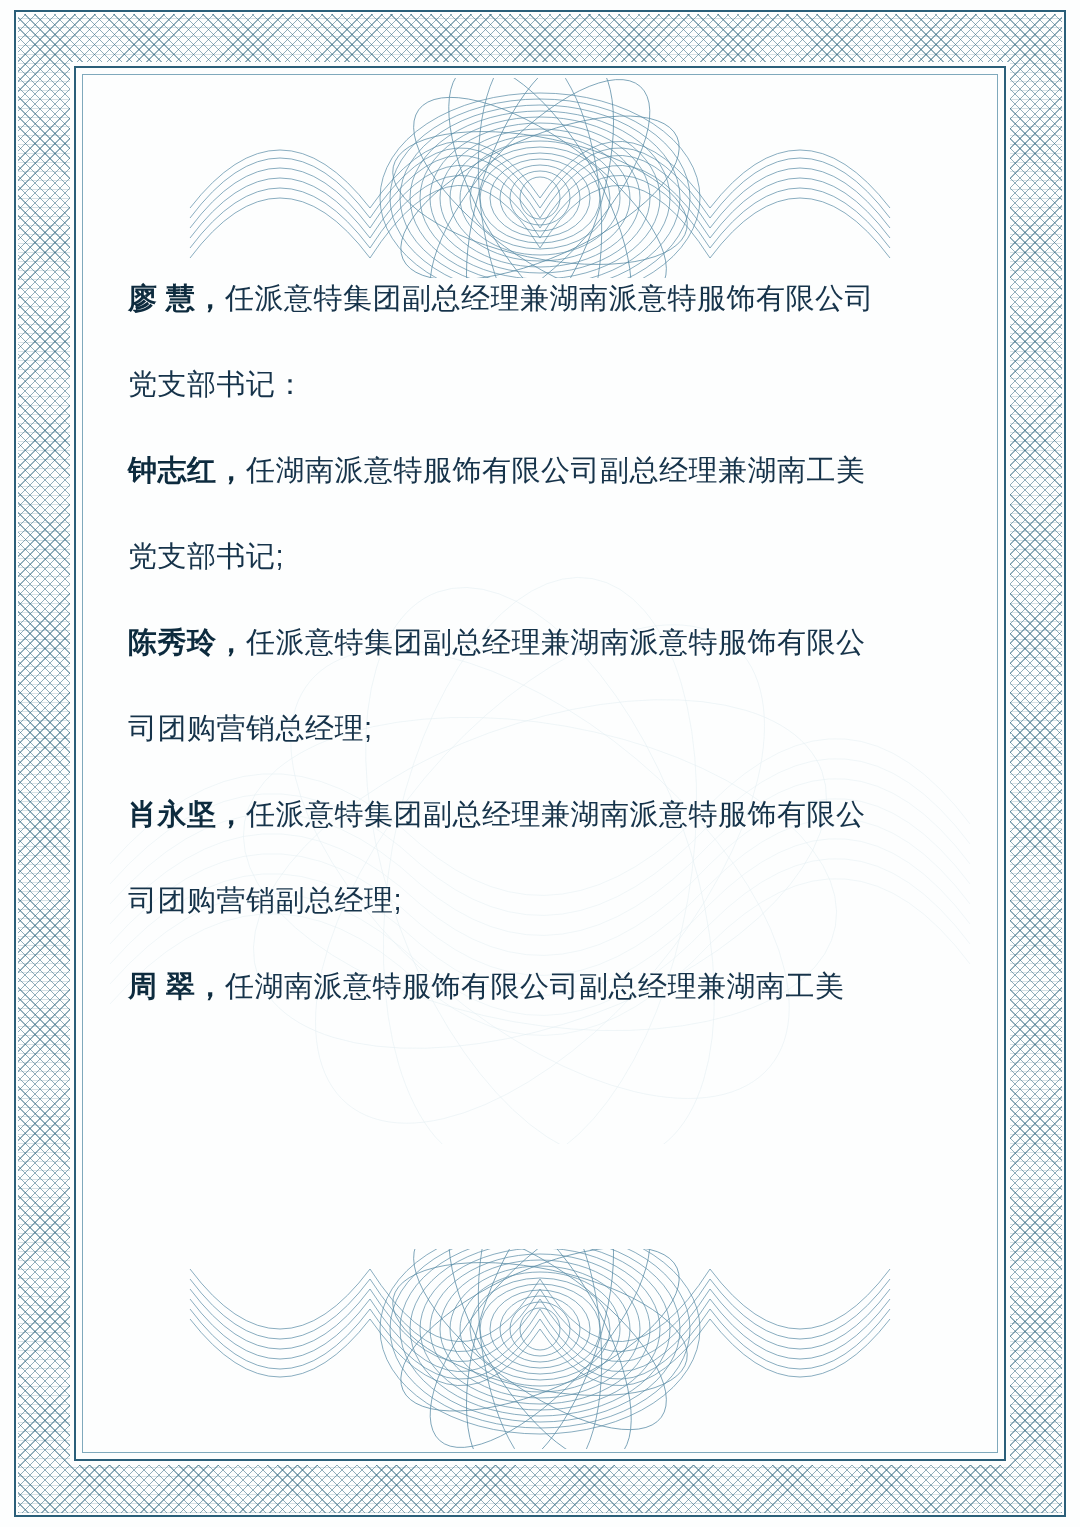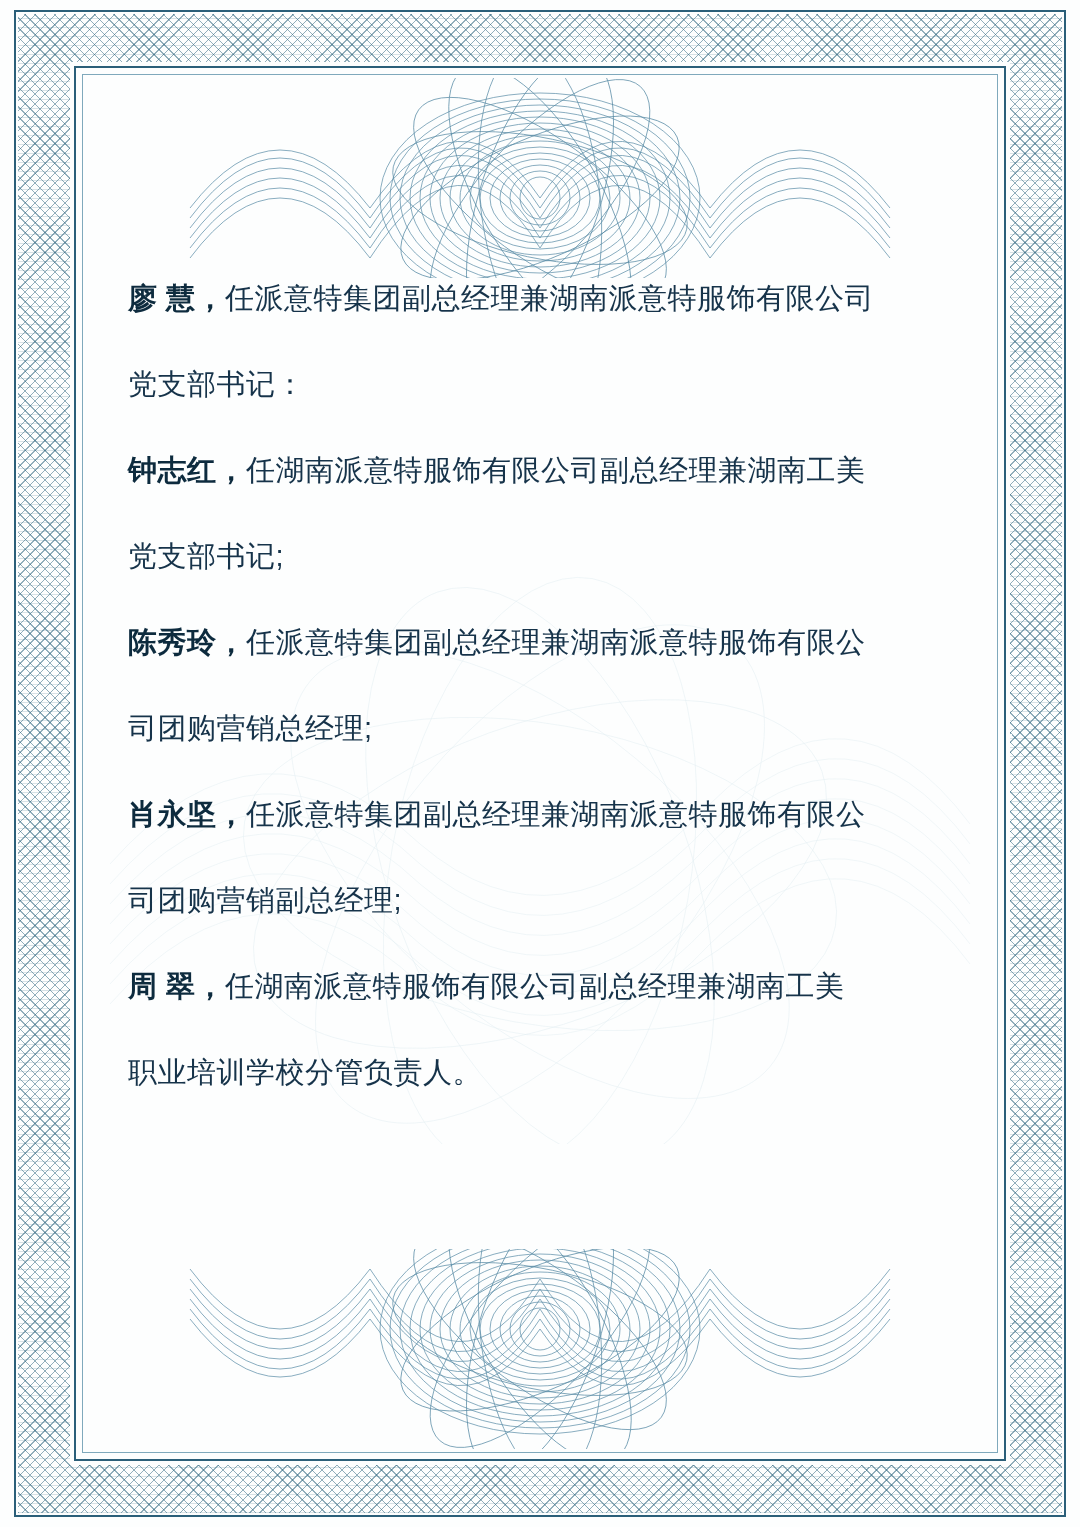--- a/index.html
+++ b/index.html
@@ -250,18 +250,15 @@
       <span class="nm">肖永坚，</span><span class="tx">任派意特集团副总经理兼湖南派意特服饰有限公</span>
     </div>
     <div class="para">
       <span class="tx">司团购营销副总经理;</span>
     </div>
 
 
     <div class="para">
       <span class="nm">周 翠，</span><span class="tx">任湖南派意特服饰有限公司副总经理兼湖南工美</span>
     </div>
-    <div class="para">
-      <span class="tx">职业培训学校分管负责人。</span>
-    </div>
 
   </div>
 </div>
 
 </body></html>

